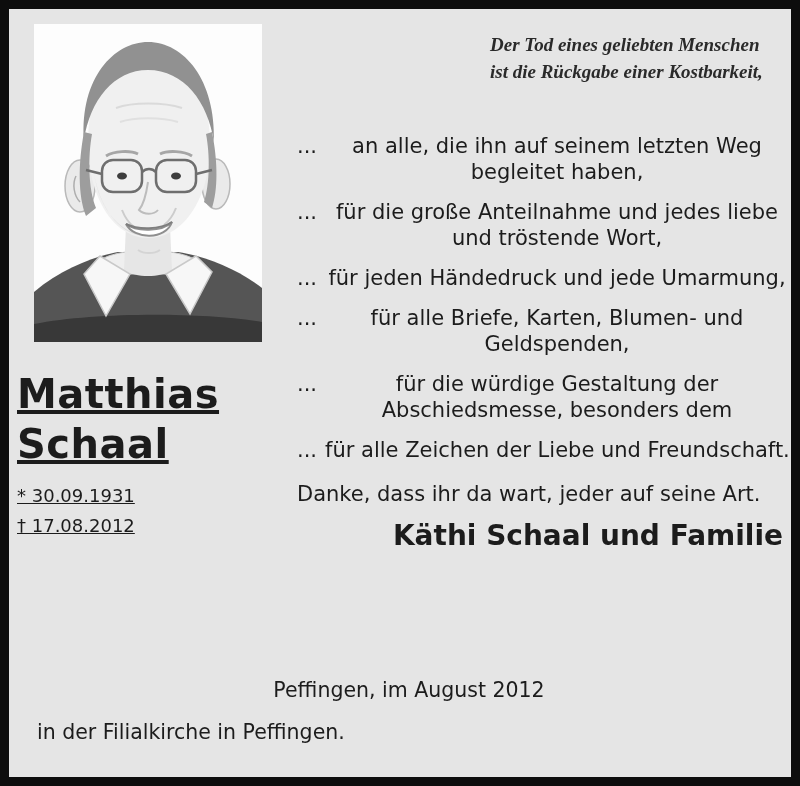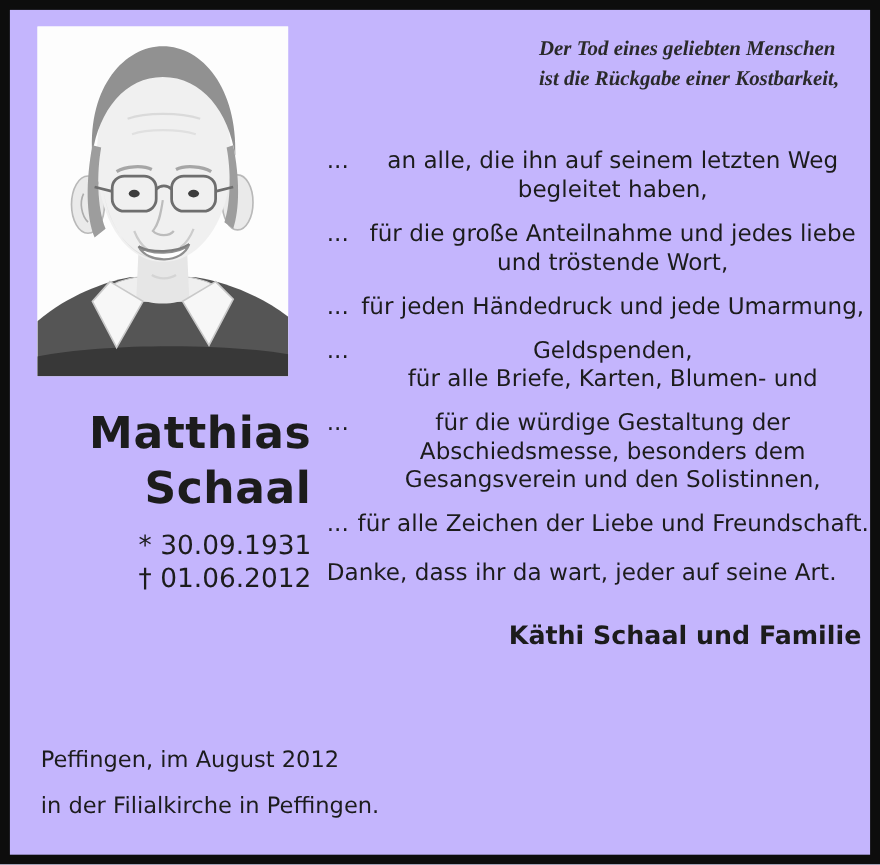--- a/index.html
+++ b/index.html
@@ -1,41 +1,41 @@
 <!DOCTYPE html>
 <html lang="de"><head>
 <meta charset="utf-8">
 <style>
   html,body{margin:0;padding:0;background:#ffffff;}
   body{font-family:"DejaVu Sans","Liberation Sans",sans-serif;color:#1c1c1c;}
   .sheet{
-    position:relative;width:800px;height:786px;background:#c4b5fd;
+    position:relative;width:800px;height:786px;background:#e5e5e5;
     border:9px solid #0d0d0d;box-sizing:border-box;overflow:hidden;
   }
   
   .photo{position:absolute;left:25px;top:15px;width:228px;height:318px;background:#fdfdfd;}
   .photo svg{display:block;width:100%;height:100%;}
   
-  .name-block{position:absolute;left:8px;top:360px;width:266px;text-align:right;}
+  .name-block{position:absolute;left:8px;top:360px;width:266px;text-align:left;text-decoration:underline;}
   .name-line{font-size:40px;font-weight:bold;line-height:50px;letter-spacing:0.5px;}
-  .dates{margin-top:12px;font-size:24px;line-height:30px;font-weight:500;}
+  .dates{margin-top:12px;font-size:18px;line-height:30px;font-weight:500;}
   
   .quote{position:absolute;left:481px;top:22px;font-family:"Liberation Serif","DejaVu Serif",serif;
          font-style:italic;font-weight:bold;font-size:19px;line-height:27px;color:#2a2a2a;}
   
   .main-col{position:absolute;left:288px;top:124px;width:492px;}
   .danke{font-size:37px;font-weight:bold;letter-spacing:1px;line-height:40px;margin:0 0 20px 0;}
   .thanks-item{display:flex;margin-bottom:14px;font-size:21px;line-height:26px;}
   .marker{width:28px;flex:0 0 28px;}
   .item-lines{flex:1;text-align:center;}
   .closing{margin-top:18px;font-size:21px;line-height:26px;}
-  .signature{margin-top:32px;font-size:23px;font-weight:bold;text-align:right;padding-right:6px;}
+  .signature{margin-top:12px;font-size:28px;font-weight:bold;text-align:right;padding-right:6px;}
   
   .footer{position:absolute;left:28px;top:668px;width:744px;font-size:20.5px;line-height:26px;}
-  .place-date{margin-bottom:16px;}
+  .place-date{margin-bottom:16px;text-align:center;}
   .line{white-space:nowrap;}
 </style>
 </head>
 <body>
 
 <div class="sheet">
 
   <div class="photo">
     <svg viewBox="0 0 228 318" xmlns="http://www.w3.org/2000/svg">
       <rect x="0" y="0" width="228" height="318" fill="#fdfdfd"></rect>
@@ -91,21 +91,21 @@
   <div class="quote">
       <div class="line">Der Tod eines geliebten Menschen</div>
       <div class="line">ist die Rückgabe einer Kostbarkeit,</div>
     </div>
 
   <div class="name-block">
     <div class="name-line">Matthias</div>
     <div class="name-line">Schaal</div>
     <div class="dates">
       <div>* 30.09.1931</div>
-      <div>† 01.06.2012</div>
+      <div>† 17.08.2012</div>
     </div>
   </div>
 
   <div class="main-col">
     <div id="thanks-list">
         <div class="thanks-item">
           <div class="marker">...</div>
           <div class="item-lines">
             <div class="line">an alle, die ihn auf seinem letzten Weg</div>
             <div class="line">begleitet haben,</div>
@@ -120,30 +120,29 @@
         </div>
         <div class="thanks-item">
           <div class="marker">...</div>
           <div class="item-lines">
             <div class="line">für jeden Händedruck und jede Umarmung,</div>
           </div>
         </div>
         <div class="thanks-item">
           <div class="marker">...</div>
           <div class="item-lines">
+            <div class="line">für alle Briefe, Karten, Blumen- und</div>
             <div class="line">Geldspenden,</div>
-            <div class="line">für alle Briefe, Karten, Blumen- und</div>
           </div>
         </div>
         <div class="thanks-item">
           <div class="marker">...</div>
           <div class="item-lines">
             <div class="line">für die würdige Gestaltung der</div>
             <div class="line">Abschiedsmesse, besonders dem</div>
-            <div class="line">Gesangsverein und den Solistinnen,</div>
           </div>
         </div>
         <div class="thanks-item">
           <div class="marker">...</div>
           <div class="item-lines">
             <div class="line">für alle Zeichen der Liebe und Freundschaft.</div>
           </div>
         </div>
       </div>
     <div class="closing">Danke, dass ihr da wart, jeder auf seine Art.</div>

